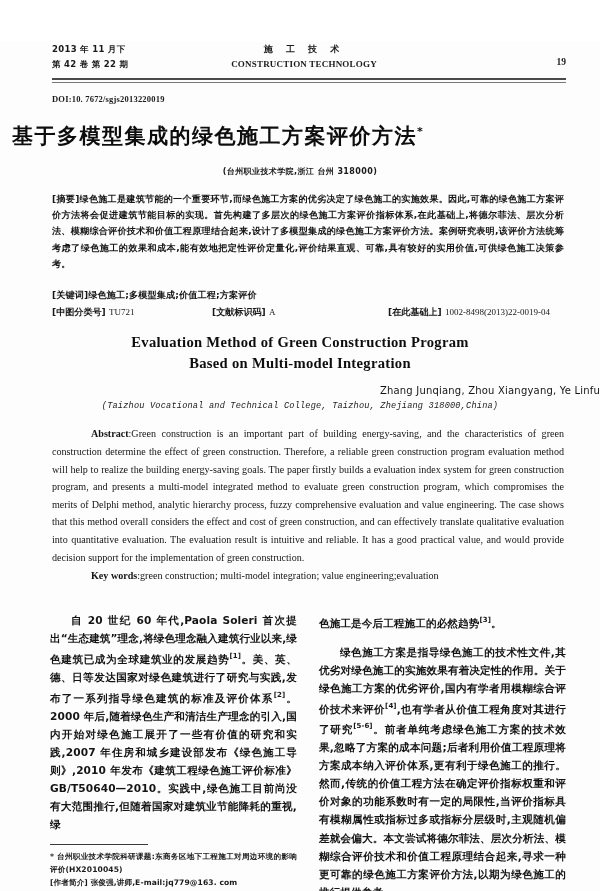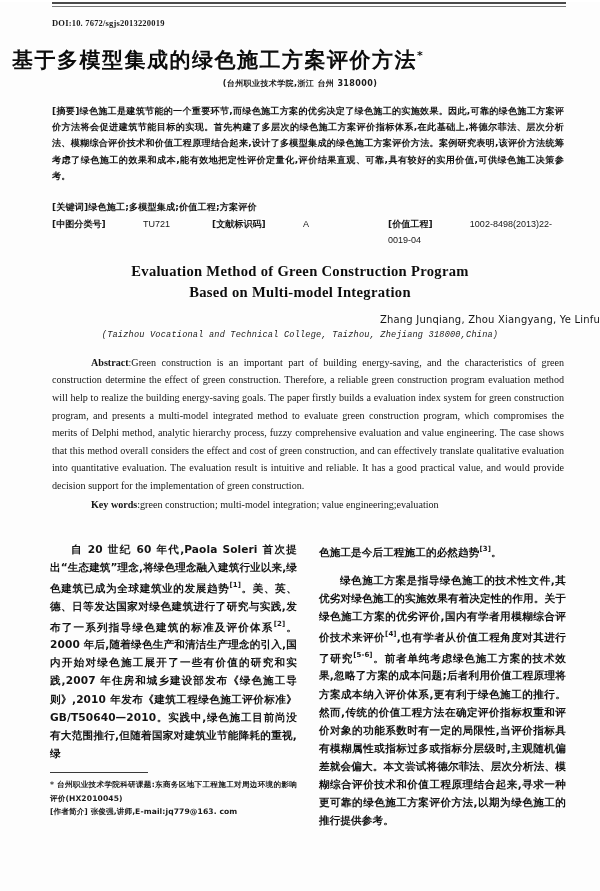--- a/index.html
+++ b/index.html
@@ -107,21 +107,21 @@
   .cn-authors {
     margin: 18px 0 0 0;
     text-align: center;
     font-family: "DejaVu Sans", "Liberation Sans", sans-serif;
     font-size: 11.5px;
     font-weight: bold;
     letter-spacing: 0.6px;
     color: #141414;
   }
   .cn-affil {
-    margin: 4px 0 0 0;
+    margin: 16px 0 0 0;
     text-align: center;
     font-family: "DejaVu Sans", "Liberation Sans", sans-serif;
     font-size: 8px;
     font-weight: bold;
     letter-spacing: 0.4px;
     color: #1a1a1a;
   }
 
   
   .cn-abs-wrap {
@@ -152,24 +152,23 @@
     font-size: 9.1px;
     font-weight: bold;
     line-height: 16.4px;
     color: #161616;
     display: flex;
   }
   .cn-codes .c1 { width: 160px; }
   .cn-codes .c2 { width: 176px; }
   .cn-codes .c3 { flex: 1; }
   .cn-codes .num {
-    font-family: Liberation Sans, sans-serif;
+    font-family: Liberation Serif, serif;
     font-weight: normal;
     font-size: 9px;
-    margin-left: 34px;
   }
 
   
   .en-title {
     margin: 12px 0 0 0;
     text-align: center;
     font-family: "Liberation Serif", "DejaVu Serif", serif;
     font-size: 14.6px;
     font-weight: bold;
     line-height: 21px;
@@ -256,34 +255,45 @@
     color: #1a1a1a;
     letter-spacing: 0.1px;
     text-align: justify;
   }
 </style>
 </head>
 <body>
 
 <div class="page">
 
+  <div class="runhead">
+    <div class="runhead-left">
+      <div>2013 年 11 月下</div>
+      <div>第 42 卷  第 22 期</div>
+    </div>
+    <div class="runhead-center">
+      <div class="journal-cn">施 工 技 术</div>
+      <div class="journal-en">CONSTRUCTION TECHNOLOGY</div>
+    </div>
+    <div class="runhead-right">19</div>
+  </div>
   <div class="rule-double"></div>
 
   <div class="doi">DOI:10. 7672/sgjs2013220019</div>
 
   <h1 class="cn-title"><span>基于多模型集成的绿色施工方案评价方法</span><sup>*</sup></h1>
   <div class="cn-affil">(台州职业技术学院,浙江 台州  318000)</div>
 
   <div class="cn-abs-wrap">
     <div class="cn-abs"><span>[摘要]</span><span>绿色施工是建筑节能的一个重要环节,而绿色施工方案的优劣决定了绿色施工的实施效果。因此,可靠的绿色施工方案评价方法将会促进建筑节能目标的实现。首先构建了多层次的绿色施工方案评价指标体系,在此基础上,将德尔菲法、层次分析法、模糊综合评价技术和价值工程原理结合起来,设计了多模型集成的绿色施工方案评价方法。案例研究表明,该评价方法统筹考虑了绿色施工的效果和成本,能有效地把定性评价定量化,评价结果直观、可靠,具有较好的实用价值,可供绿色施工决策参考。</span></div>
     <div class="cn-kw"><span>[关键词]</span><span>绿色施工;多模型集成;价值工程;方案评价</span></div>
     <div class="cn-codes">
       <div class="c1"><span>[中图分类号]</span> <span class="num">TU721</span></div>
       <div class="c2"><span>[文献标识码]</span> <span class="num">A</span></div>
-      <div class="c3"><span>[价值工程]</span> <span class="num">1002-8498(2013)22-0019-04</span></div>
+      <div class="c3"><span>[在此基础上]</span> <span class="num">1002-8498(2013)22-0019-04</span></div>
     </div>
   </div>
 
   <h2 class="en-title">
     <span>Evaluation Method of Green Construction Program</span><br>
     <span>Based on Multi-model Integration</span>
   </h2>
   <div class="en-authors">Zhang Junqiang, Zhou Xiangyang, Ye Linfu</div>
   <div class="en-affil">(Taizhou Vocational and Technical College, Taizhou, Zhejiang  318000,China)</div>
 

